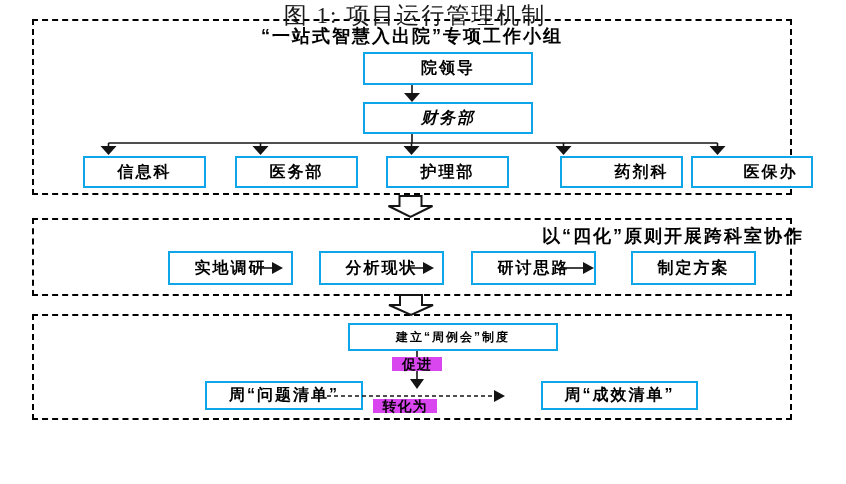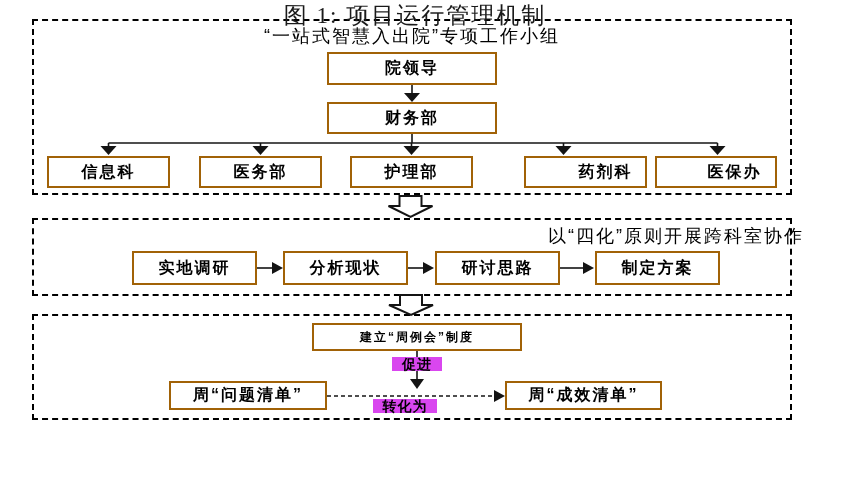--- a/index.html
+++ b/index.html
@@ -6,28 +6,29 @@
   .stage {
     position:relative; width:846px; height:484px; background:#ffffff;
     font-family:"Liberation Sans","DejaVu Sans",sans-serif; color:#000;
     overflow:hidden;
   }
   .dashed-panel {
     position:absolute; border:2px dashed #000000; background:transparent;
     box-sizing:content-box;
   }
   .panel-title {
-    position:absolute; text-align:center; font-size:18px; font-weight:400;
+    position:absolute; text-align:center; font-size:18px; font-weight:700;
     letter-spacing:2px; white-space:nowrap;
   }
   .node {
-    position:absolute; border:2px solid #a16207; background:#ffffff;
+    position:absolute; border:2px solid #0ea5e9; background:#ffffff;
     display:flex; align-items:center; justify-content:center;
     font-size:16px; font-weight:600; letter-spacing:2px; white-space:nowrap;
     box-sizing:border-box;
+    margin-left:36px;
   }
   .small-label {
     position:absolute; font-size:14px; font-weight:600; letter-spacing:1px;
     text-align:center; background:#d946ef; line-height:14px; white-space:nowrap;
   }
   .caption {
     position:absolute; left:0; top:442; width:830px; text-align:center;
     font-family:Liberation Serif, serif;
     font-size:23px; letter-spacing:2px; color:#1a1a1a;
   }
@@ -41,21 +42,21 @@
 </style>
 </head>
 <body>
 
 <div class="stage">
 
   <div class="dashed-panel" style="left:32px; top:19px; width:756px; height:172px;"></div>
   <div class="panel-title" style="left:32px; top:24px; width:760px;">“一站式智慧入出院”专项工作小组</div>
 
   <div class="node" style="left:327px; top:52px; width:170px; height:33px;">院领导</div>
-  <div class="node" style="left:327px; top:102px; width:170px; height:32px;">财务部</div>
+  <div class="node" style="left:327px; top:102px; width:170px; height:32px;font-style:italic;">财务部</div>
 
   <div class="node" style="left:47px;  top:156px; width:123px; height:32px;">信息科</div>
   <div class="node" style="left:199px; top:156px; width:123px; height:32px;">医务部</div>
   <div class="node" style="left:350px; top:156px; width:123px; height:32px;">护理部</div>
   <div class="node" style="left:524px; top:156px; width:123px; height:32px;padding-left:40px;">药剂科</div>
   <div class="node" style="left:655px; top:156px; width:122px; height:32px;padding-left:37px;">医保办</div>
 
   <div class="dashed-panel" style="left:32px; top:218px; width:756px; height:74px;"></div>
   <div class="panel-title" style="left:44px; top:224px; width:760px;text-align:right;">以“四化”原则开展跨科室协作</div>
 

